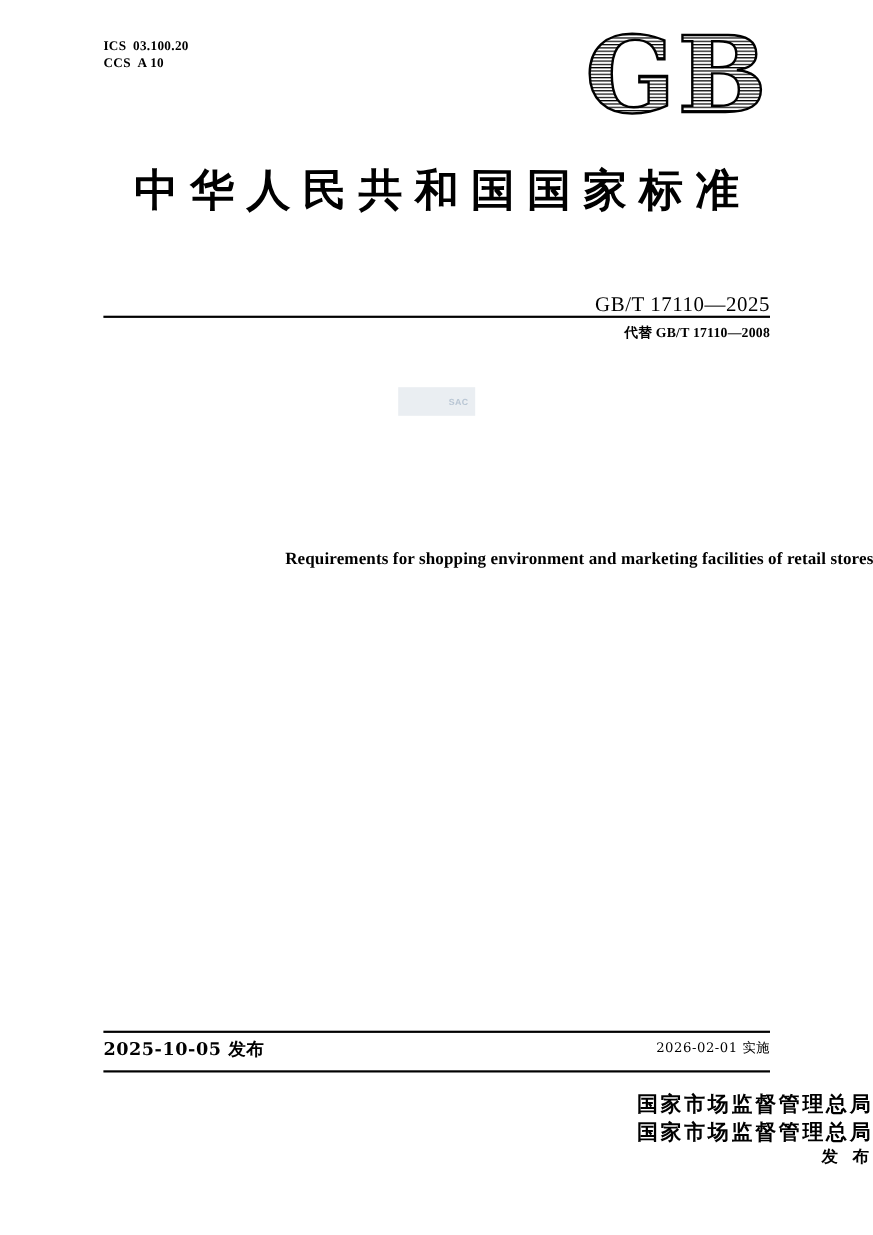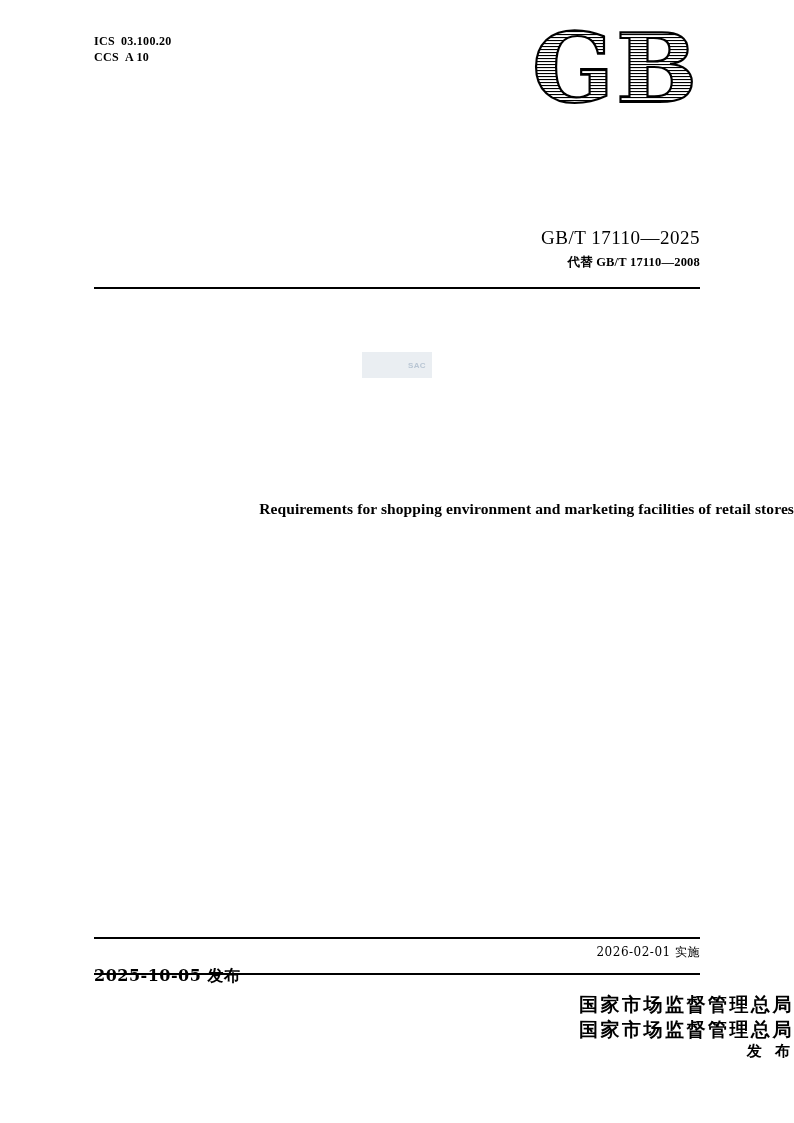--- a/index.html
+++ b/index.html
@@ -64,20 +64,21 @@
     right: 94px;
     top: 226px;
     text-align: right;
     font-family: "Liberation Serif", serif;
   }
   .std-no .main {
     font-size: 19px;
     font-weight: normal;
     letter-spacing: 0.5px;
     line-height: 24px;
+    margin-top: 40px;
   }
   .std-no .replaces {
     font-size: 12.5px;
     font-weight: bold;
     line-height: 20px;
     margin-top: 2px;
     letter-spacing: 0.2px;
   }
 
   
@@ -131,21 +132,21 @@
     font-family: "Liberation Serif", serif;
     font-weight: bold;
     font-size: 15.5px;
     letter-spacing: 0.1px;
   }
 
   
   .date-left {
     position: absolute;
     left: 94px;
-    top: 966px;
+    top: 944px;
     font-family: "DejaVu Serif", serif;
     font-size: 16px;
     font-weight: bold;
     letter-spacing: 0.5px;
   }
   .date-right {
     position: absolute;
     right: 94px;
     top: 944px;
     font-family: "DejaVu Serif", serif;
@@ -201,20 +202,21 @@
       <defs>
         <pattern id="hatch" width="3" height="3" patternUnits="userSpaceOnUse" patternTransform="rotate(0)">
           <rect width="3" height="3" fill="#ffffff"></rect>
           <rect width="3" height="1.1" fill="#000000"></rect>
         </pattern>
       </defs>
       <text x="2" y="80" font-family="DejaVu Serif, serif" font-size="96" font-weight="bold" fill="url(#hatch)" stroke="#000000" stroke-width="2.2" letter-spacing="2">GB</text>
     </svg>
   </div>
 
+  <div class="cn-title">中华人民共和国国家标准</div>
 
   <div class="std-no">
     <div class="main">GB/T  17110—2025</div>
     <div class="replaces">代替 GB/T 17110—2008</div>
   </div>
 
   <div class="rule rule-top"></div>
 
   <div class="watermark">SAC</div>
 

